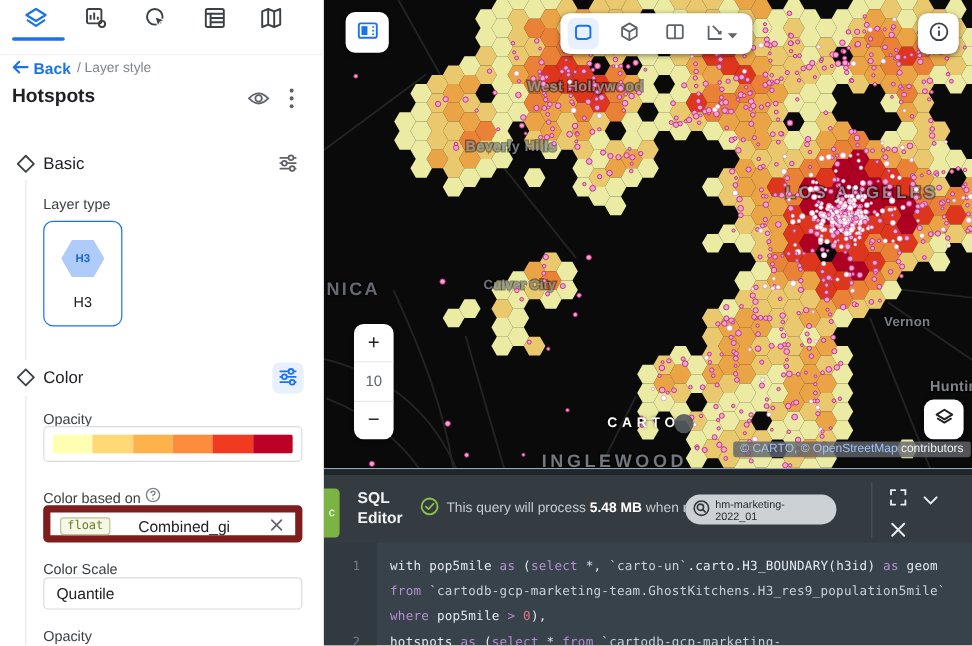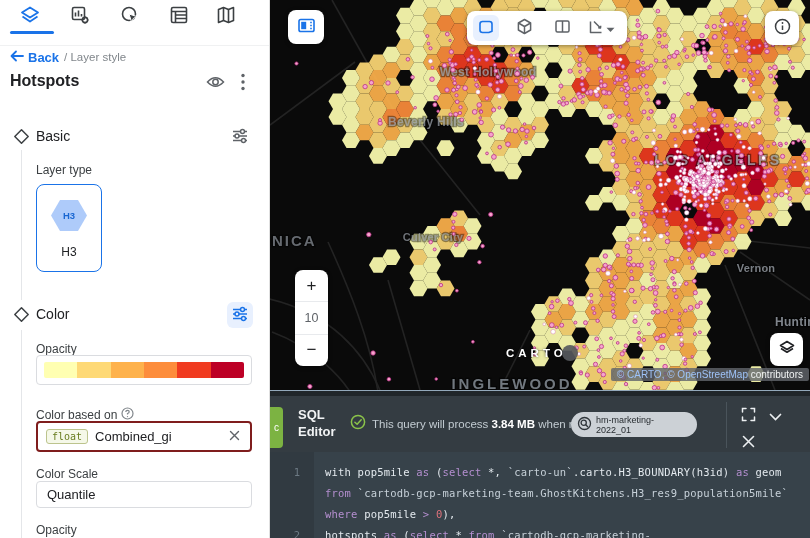--- a/index.html
+++ b/index.html
@@ -33,22 +33,22 @@
     border-radius:8px;background:#fff;cursor:pointer;box-sizing:border-box;}
   .hexchip{position:absolute;left:50%;top:15px;transform:translateX(-50%);width:36px;height:31px;
     background:#aecbfa;clip-path:polygon(25% 0,75% 0,100% 50%,75% 100%,25% 100%,0 50%);
     display:flex;align-items:center;justify-content:center;font-size:9.5px;font-weight:700;color:#1a67d2;}
   .h3card-label{position:absolute;left:0;right:0;bottom:12px;text-align:center;font-size:12px;color:#202124;}
   .palettebox{position:absolute;left:36px;top:355px;width:216px;height:30px;border:1px solid #dadce0;
     border-radius:4px;box-sizing:border-box;display:flex;align-items:center;padding:0 7px;cursor:pointer;background:#fff;}
   .swatch-row{display:flex;width:100%;height:16px;border-radius:2px;overflow:hidden;}
   .swatch-row div{flex:1;}
   .basedon-row{position:absolute;left:36px;top:406px;display:flex;align-items:center;gap:4px;}
-  .fieldbox{position:absolute;left:36px;top:421px;width:216px;height:31px;border:2px solid #7f1d1d;
-    border-radius:4px;box-sizing:border-box;display:flex;align-items:center;padding:0 8px;gap:7px;background:#fff;cursor:pointer;}
+  .fieldbox{position:absolute;left:36px;top:421px;width:216px;height:31px;border:6px solid #7f1d1d;
+    border-radius:4px;box-sizing:border-box;display:flex;align-items:flex-end;padding:0 8px;gap:23px;background:#fff;cursor:pointer;}
   .type-chip{font-family:"DejaVu Sans Mono",monospace;font-size:10px;color:#697d1f;background:#f5f8e8;
     border:1px solid #bcc48d;border-radius:3px;padding:1px 5px;}
   .field-value{flex:1;font-size:13px;color:#202124;}
   .clear-btn{width:16px;height:16px;color:#5f6368;font-size:13px;}
   .selectbox{position:absolute;left:36px;top:481px;width:216px;height:27px;border:1px solid #dadce0;
     border-radius:4px;box-sizing:border-box;display:flex;align-items:center;padding:0 10px;
     font-size:13px;color:#202124;background:#fff;cursor:pointer;}
   
   .workspace{position:relative;width:540px;height:538px;flex:none;}
   .maparea{position:relative;width:540px;height:390px;background:#0a0a0a;overflow:hidden;}
@@ -1902,21 +1902,21 @@
         <button class="sqltab">c</button>
         <div class="sqltitle">
           <div>SQL</div>
           <div>Editor</div>
         </div>
         <div class="sqlstatus">
           <span><svg width="16" height="16" viewBox="0 0 16 16" fill="none" stroke="#8bc34a" stroke-width="1.5">
                 <circle cx="8" cy="8" r="6.6"></circle>
                 <path d="M4.9 8.2 L7.1 10.3 L11.2 5.8" stroke-linecap="round" stroke-linejoin="round"></path>
               </svg></span>
-          <span class="sttext"><span>This query will process </span><b>3.84 MB</b><span> when run</span></span>
+          <span class="sttext"><span>This query will process </span><b>5.48 MB</b><span> when run</span></span>
         </div>
         <button class="source-pill">
           <span><svg width="15" height="15" viewBox="0 0 15 15" fill="none" stroke="#30363b" stroke-width="1.3">
                 <circle cx="7.5" cy="7.5" r="6"></circle>
                 <circle cx="6.7" cy="6.7" r="2.6"></circle>
                 <path d="M8.7 8.7 L11 11"></path>
               </svg></span>
           <span class="pill-lines">
             <div>hm-marketing-</div>
             <div>2022_01</div>

